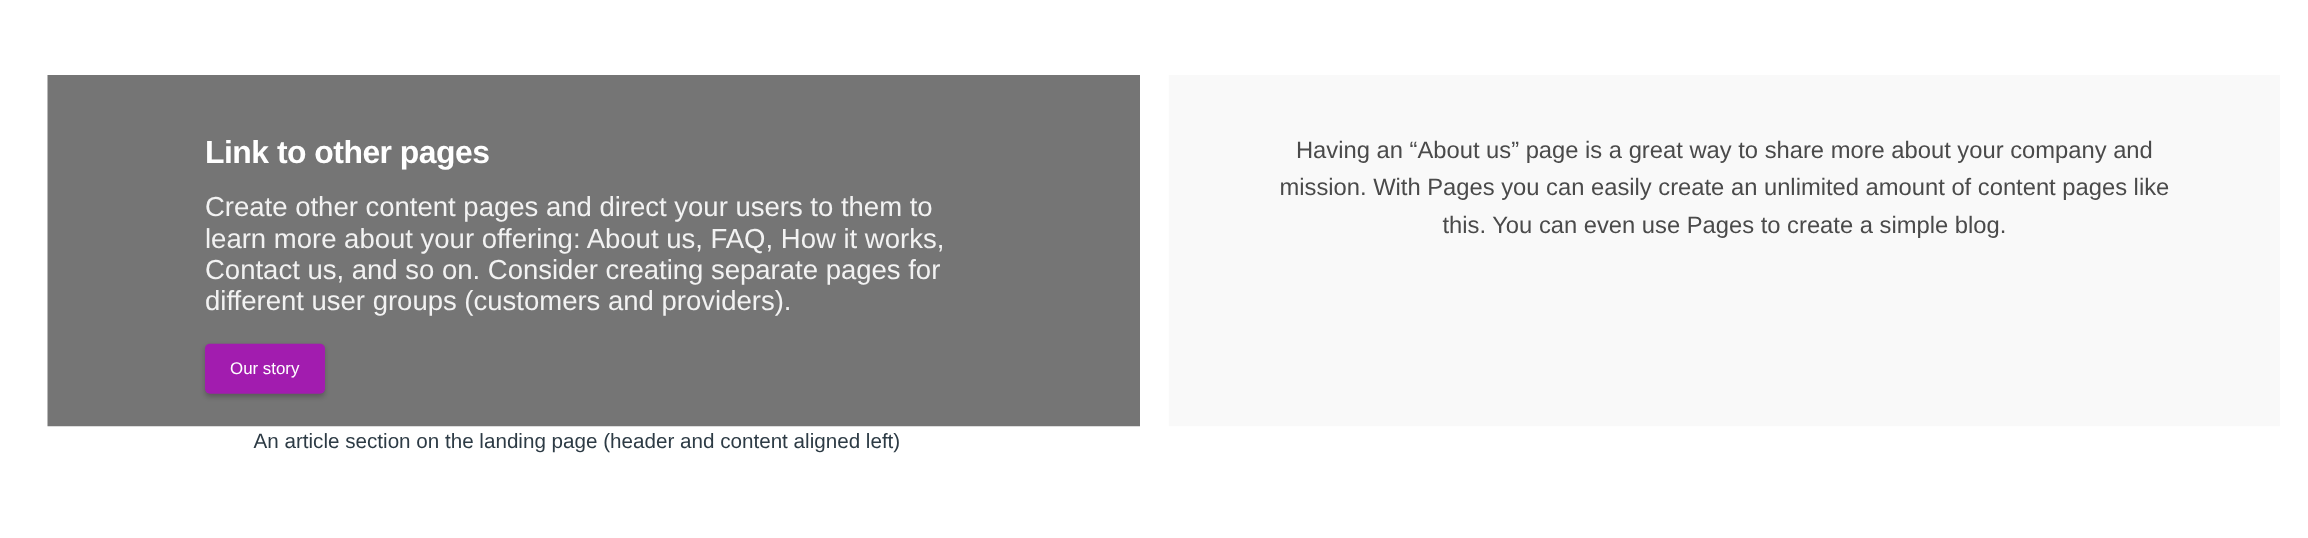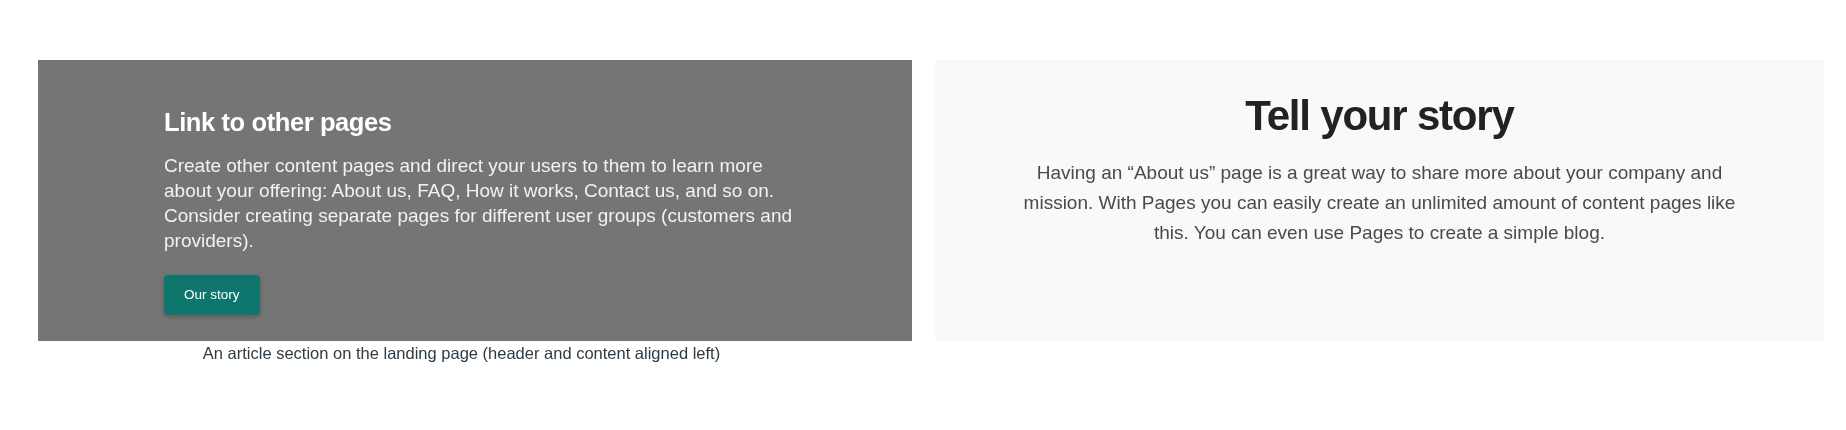--- a/index.html
+++ b/index.html
@@ -73,38 +73,38 @@
     color: #222222;
     letter-spacing: -1.2px;
   }
 
   .body-text {
     margin: 0;
   }
 
   .panel-left .body-text {
     margin-top: 15px;
-    font-size: 19px;
+    font-size: 22px;
     line-height: 25px;
     color: #f2f2f2;
     width: 630px;
   }
 
   .panel-right .body-text {
     margin: 16px auto 0 auto;
     font-size: 19px;
     line-height: 30px;
     color: #4a4a4a;
     width: 750px;
   }
 
   .cta {
     display: inline-block;
     border: 0;
-    background: #0f766e;
+    background: #a21caf;
     color: #ffffff;
     font-family: "Liberation Sans", sans-serif;
     cursor: pointer;
     box-shadow: 0 2px 4px rgba(0,0,0,0.22);
     text-align: center;
     white-space: nowrap;
   }
 
   .panel-left .cta {
     margin-top: 22px;
@@ -146,21 +146,20 @@
 
       <button class="cta">Our story</button>
     </div>
 
     <div class="caption">An article section on the landing page (header and content aligned left)</div>
   </div>
 
   <div class="example" id="example-right">
 
     <div class="panel panel-right">
-      <h2 class="headline">Tell your story</h2>
 
       <p class="body-text">Having an “About us” page is a great way to share more about your company and mission. With Pages you can easily create an unlimited amount of content pages like this. You can even use Pages to create a simple blog.</p>
 
     </div>
 
   </div>
 
 </div>
 
 </body></html>

